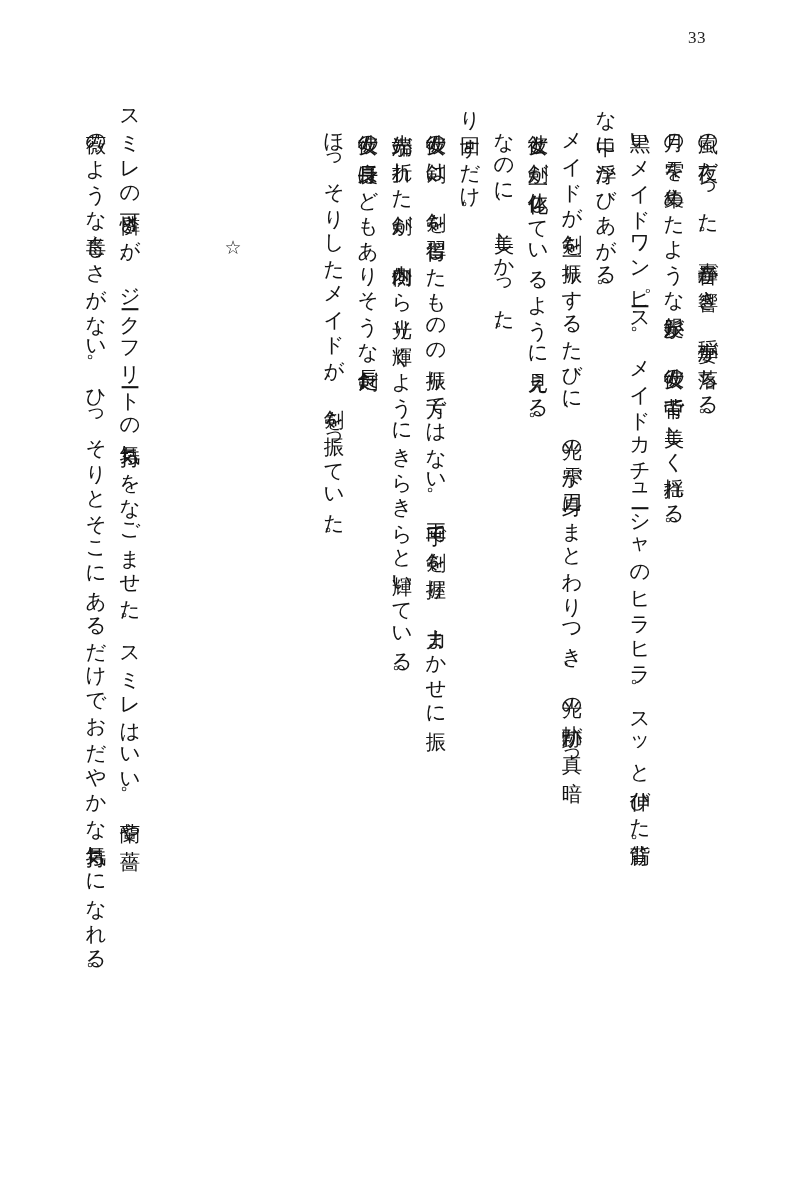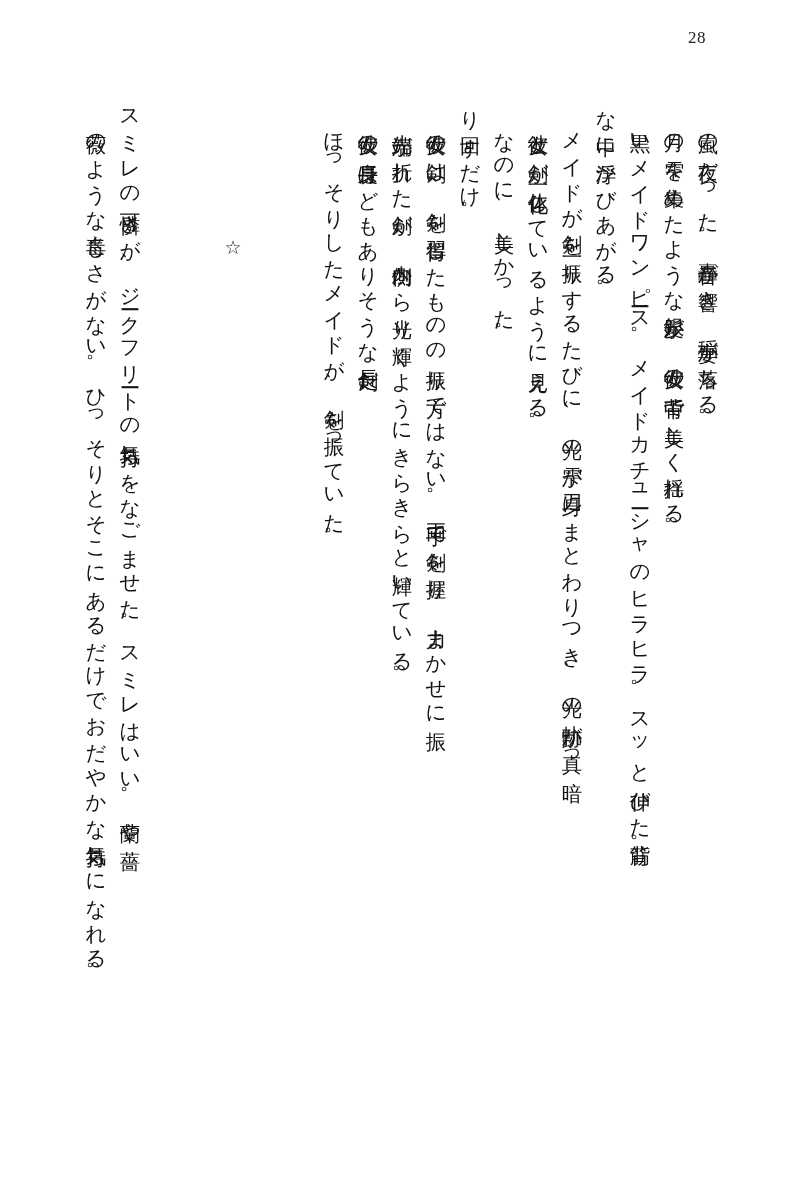--- a/index.html
+++ b/index.html
@@ -77,21 +77,21 @@
 
   .col.blank {
     width: 34px;
   }
 </style>
 </head>
 <body>
 
 <div id="page">
 
-  <div id="page-number">28</div>
+  <div id="page-number">33</div>
 
   <div id="text-block">
       <div class="col indent">薇のような毒々しさがない。ひっそりとそこにあるだけでおだやかな気持ちになれる。</div>
       <div class="col">スミレの可憐さが、ジークフリートの気持ちをなごませた。スミレはいい。蘭や薔</div>
       <div class="col blank"></div>
       <div class="col blank"></div>
       <div class="col star">☆</div>
       <div class="col blank"></div>
       <div class="col blank"></div>
       <div class="col indent">ほっそりしたメイドが、剣を振っていた。</div>

